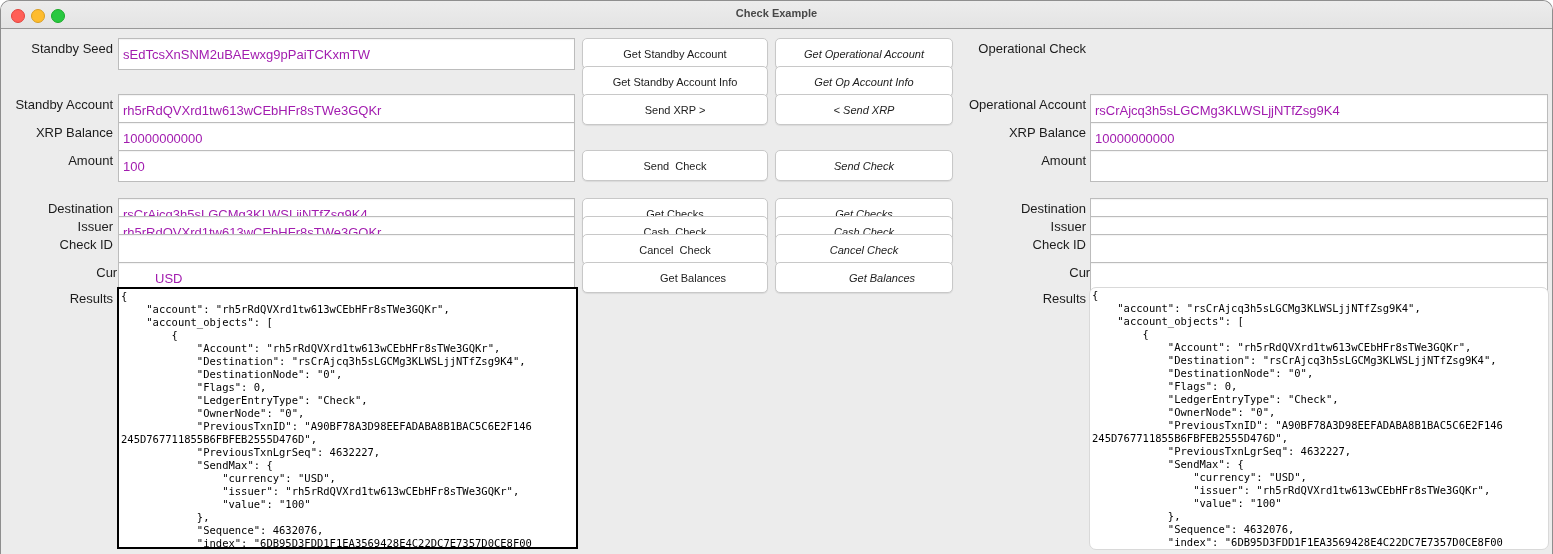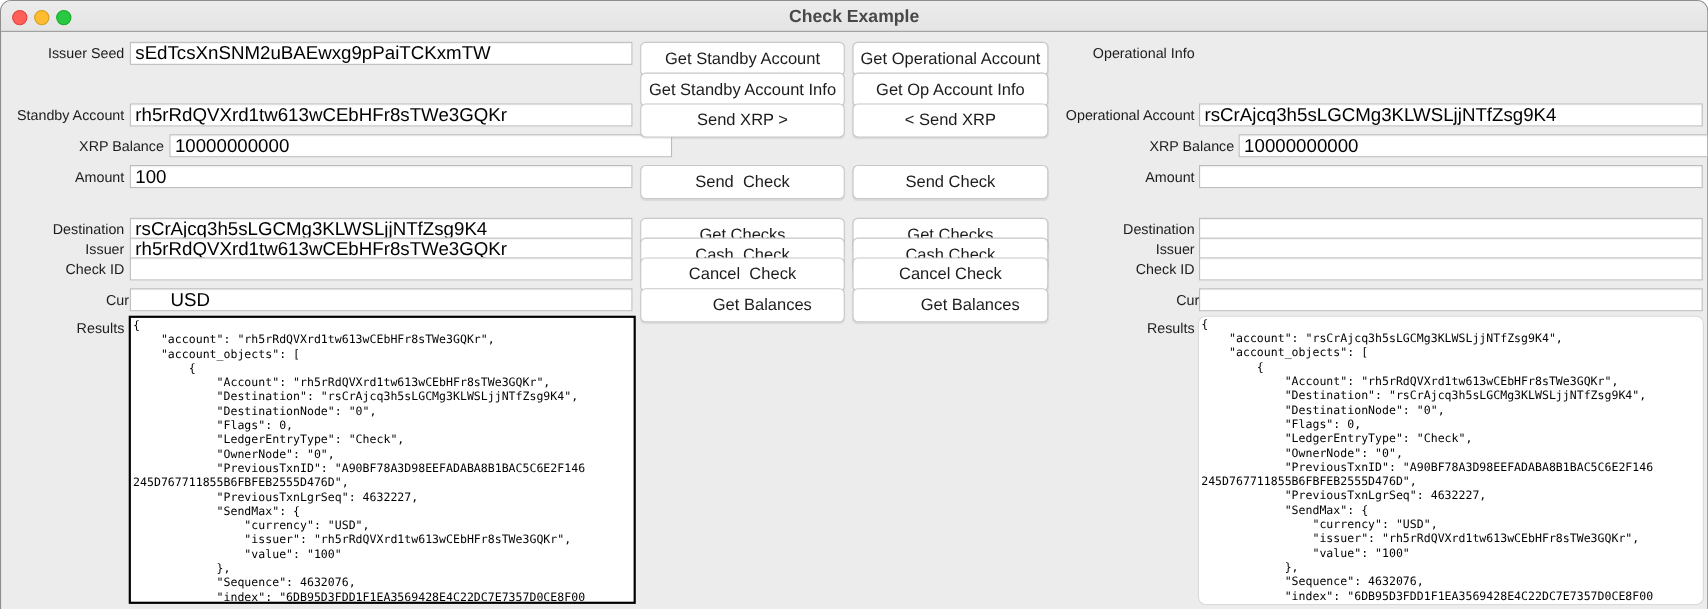--- a/index.html
+++ b/index.html
@@ -13,57 +13,57 @@
     overflow:hidden;
     font-family:"Liberation Sans","DejaVu Sans",sans-serif;
   }
   .titlebar{
     position:absolute;left:0;top:0;right:0;height:27px;
     background:linear-gradient(#ececec,#e4e4e4);
     border-bottom:1px solid #999999;
   }
   .title{
     position:absolute;left:0;right:0;top:6px;
-    text-align:center;font-size:16px;font-weight:bold;color:#484848;
+    text-align:center;font-size:11px;font-weight:bold;color:#484848;
   }
   .tl{position:absolute;top:8px;width:12px;height:12px;border-radius:50%;}
   .tl.red{left:10px;background:#ff5f57;border:0.5px solid #e0443e;}
   .tl.yellow{left:30px;background:#febc2e;border:0.5px solid #d89e24;}
   .tl.green{left:50px;background:#28c840;border:0.5px solid #1aab29;}
 
   .label{
     position:absolute;width:112px;text-align:right;
     font-size:13px;line-height:21px;height:21px;color:#1c1c1c;
     white-space:nowrap;
   }
   .label.right-col{left:926px;width:159px;}
   .label.left-col{left:0px;}
 
   .field{
-    position:absolute;height:21px;box-sizing:border-box;
+    position:absolute;height:32px;box-sizing:border-box;
     background:#ffffff;border:1px solid #bcbcbc;
     box-shadow:inset 0 1px 1px rgba(0,0,0,0.05);
     font-family:"Liberation Sans","DejaVu Sans",sans-serif;
-    font-size:17px;color:#000000;padding:0 4px;outline:none;
+    font-size:13px;color:#a21caf;padding:0 4px;outline:none;
   }
   .field.left-col{left:117px;width:457px;}
   .field.right-col{left:1089px;width:458px;}
 
   .btn{
     position:absolute;height:31px;box-sizing:border-box;
     background:#ffffff;border:1px solid #c8c8c8;border-radius:5px;
     box-shadow:0 1px 1px rgba(0,0,0,0.08);
     font-family:"Liberation Sans","DejaVu Sans",sans-serif;
-    font-size:15px;color:#1c1c1c;text-align:center;line-height:18px;
+    font-size:11px;color:#1c1c1c;text-align:center;line-height:18px;
     white-space:pre;padding:0;cursor:default;
   }
   .btn.colA{left:581px;width:186px;}
-  .btn.colB{left:774px;width:178px;}
+  .btn.colB{left:774px;width:178px;font-style:italic;}
 
-  .r1{top:37px;} .r2{top:65px;} .r3{top:93px;} .r4{top:121px;margin-left:36px;}
+  .r1{top:37px;} .r2{top:65px;} .r3{top:93px;} .r4{top:121px;}
   .r5{top:149px;} .r6{top:177px;margin-top:20px;} .r7{top:215px;} .r8{top:233px;}
   .r9{top:261px;padding-left:36px;} .r10{top:287px;}
 
   .results-box{
     position:absolute;top:286px;box-sizing:border-box;
     background:#ffffff;overflow:hidden;
   }
   .results-box.left-col{
     left:116px;width:461px;height:262px;
     border:2px solid #000000;
@@ -84,21 +84,21 @@
 
 <div class="window">
 
   <div class="titlebar">
     <span class="tl red"></span>
     <span class="tl yellow"></span>
     <span class="tl green"></span>
     <div class="title">Check Example</div>
   </div>
 
-  <div class="label left-col r1">Issuer Seed</div>
+  <div class="label left-col r1">Standby Seed</div>
   <div class="label left-col r3">Standby Account</div>
   <div class="label left-col r4">XRP Balance</div>
   <div class="label left-col r5">Amount</div>
   <div class="label left-col r6">Destination</div>
   <div class="label left-col r7">Issuer</div>
   <div class="label left-col r8">Check ID</div>
   <div class="label left-col r9">Currency</div>
   <div class="label left-col r10">Results</div>
 
   <input class="field left-col r1" value="sEdTcsXnSNM2uBAEwxg9pPaiTCKxmTW" style="">
@@ -144,21 +144,21 @@
 
   <button class="btn colB r1">Get Operational Account</button>
   <button class="btn colB r2">Get Op Account Info</button>
   <button class="btn colB r3">&lt; Send XRP</button>
   <button class="btn colB r5">Send Check</button>
   <button class="btn colB r6">Get Checks</button>
   <button class="btn colB r7">Cash Check</button>
   <button class="btn colB r8">Cancel Check</button>
   <button class="btn colB r9">Get Balances</button>
 
-  <div class="label right-col r1">Operational Info</div>
+  <div class="label right-col r1">Operational Check</div>
   <div class="label right-col r3">Operational Account</div>
   <div class="label right-col r4">XRP Balance</div>
   <div class="label right-col r5">Amount</div>
   <div class="label right-col r6">Destination</div>
   <div class="label right-col r7">Issuer</div>
   <div class="label right-col r8">Check ID</div>
   <div class="label right-col r9">Currency</div>
   <div class="label right-col r10">Results</div>
 
   <input class="field right-col r3" value="rsCrAjcq3h5sLGCMg3KLWSLjjNTfZsg9K4" style="">

